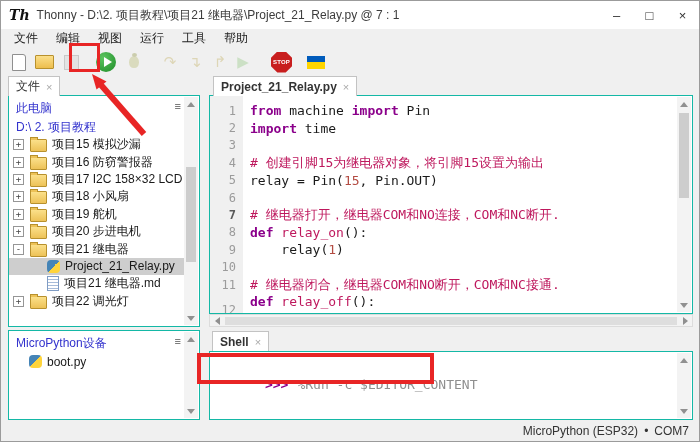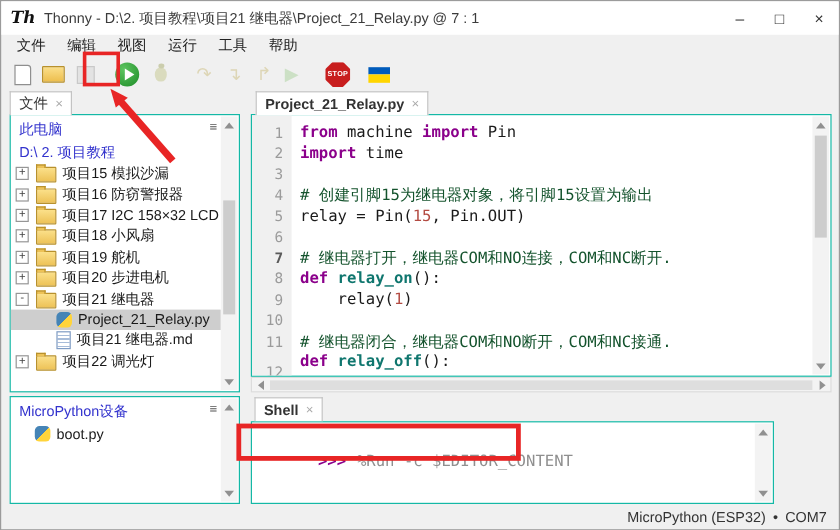--- a/index.html
+++ b/index.html
@@ -72,26 +72,26 @@
   .hsb .left{left:0;} .hsb .right{right:0;left:auto;}
   .hthm{position:absolute;left:15px;right:15px;top:2px;height:8px;background:#dedede;}
   
   .editor{left:208px;top:94px;width:484px;height:219px;overflow:hidden;}
   .gutter{position:absolute;left:0;top:0;bottom:0;width:33px;background:#f0f0f0;}
   .code{position:absolute;left:0;top:6px;right:15px;font-family:"DejaVu Sans Mono",monospace;font-size:13px;}
   .cl{height:17.4px;display:flex;align-items:center;white-space:pre;}
   .ln{width:26px;text-align:right;margin-right:14px;color:#9b9b9b;font-size:12px;flex:none;}
   .ln.cur{color:#5a5a5a;font-weight:bold;}
   .seg-kw{color:#8b008b;font-weight:bold;}
-  .seg-def{color:#0f766e;font-weight:bold;}
+  .seg-def{color:#be185d;font-weight:normal;}
   .seg-num{color:#b34b42;}
-  .seg-com{color:#14532d;}
+  .seg-com{color:#be185d;}
   .seg-pln{color:#1a1a1a;}
   
-  .shell{left:208px;top:350px;width:436px;height:69px;}
+  .shell{left:208px;top:350px;width:484px;height:69px;}
   .sh-line{padding:10px 0 0 8px;font-family:"DejaVu Sans Mono",monospace;font-size:13px;white-space:pre;}
   .prompt{color:#8b008b;font-weight:bold;margin-right:9px;}
   .cmd{color:#8f8f8f;}
   
   .statusbar{position:absolute;left:0;top:419px;width:100%;height:22px;display:flex;align-items:center;justify-content:flex-end;padding-right:10px;box-sizing:border-box;font-size:12px;color:#333;}
   .statusbar span{margin-left:6px;}
   
   .annot-box{position:absolute;border:3px solid #e82525;box-sizing:border-box;z-index:49;pointer-events:none;}
   .annot-box.shell-box{border-width:4px;}
   .arrow-overlay{position:absolute;left:0;top:0;z-index:50;pointer-events:none;}

